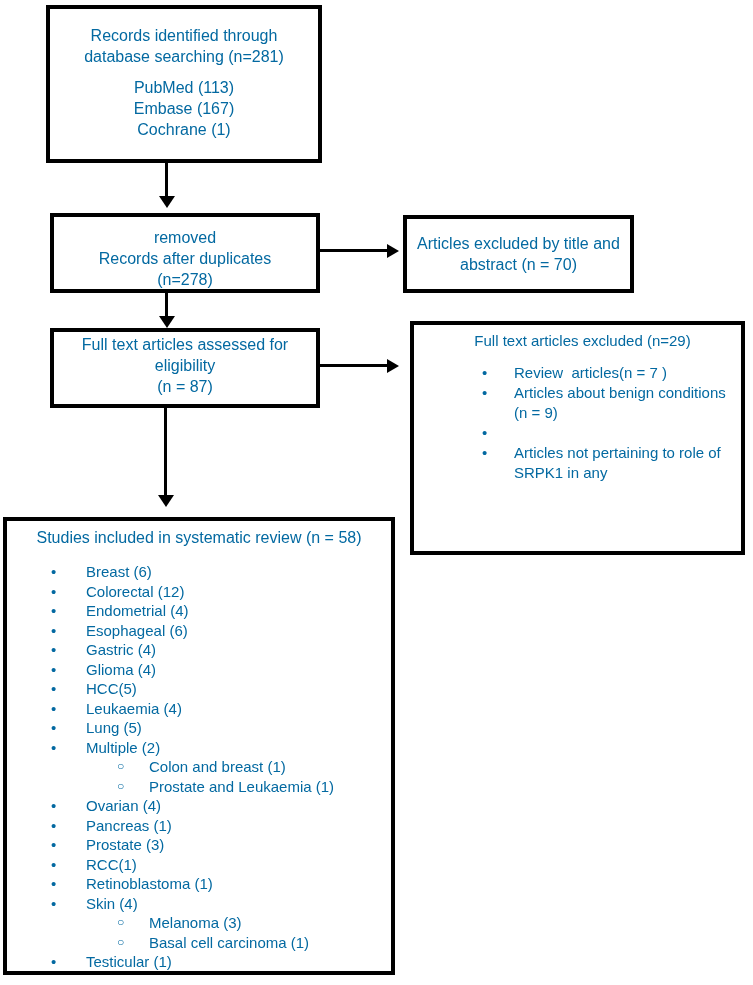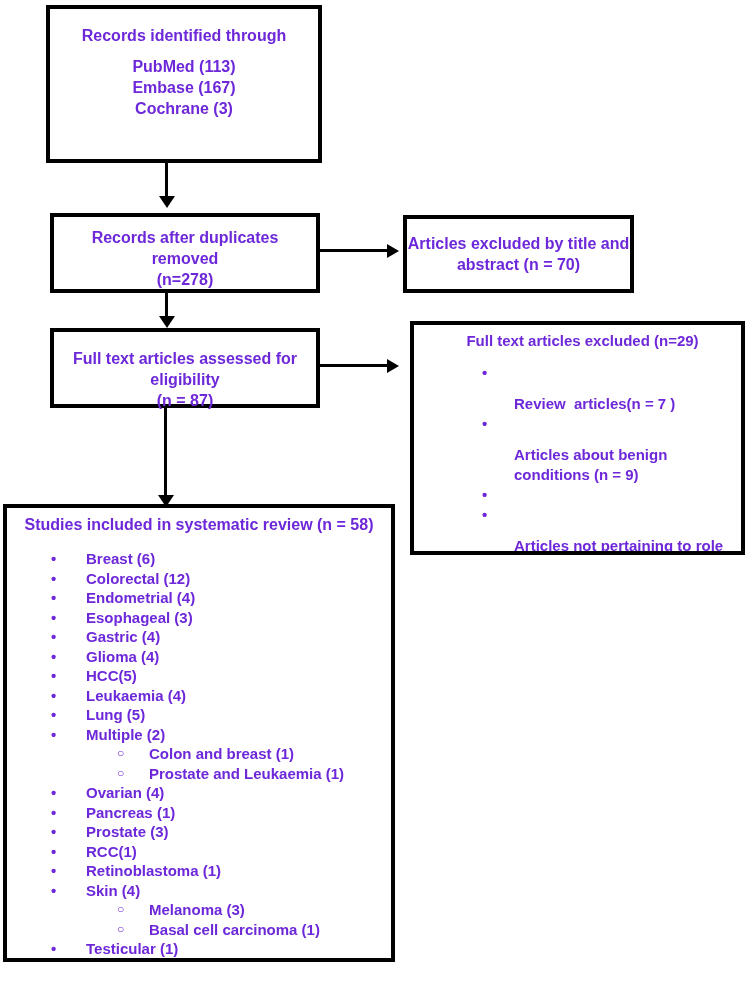--- a/index.html
+++ b/index.html
@@ -1,18 +1,18 @@
 <!DOCTYPE html>
 <html><head>
 <meta charset="utf-8">
 <style>
   html,body{margin:0;padding:0;background:#ffffff;}
   #canvas{
     position:relative;width:753px;height:985px;background:#ffffff;
-    font-family:"Liberation Sans", sans-serif;font-weight:bold;color:#6d28d9;
+    font-family:"Liberation Sans", sans-serif;font-weight:normal;color:#0369a1;
     overflow:hidden;
   }
   .box{
     position:absolute;box-sizing:border-box;border:4px solid #000;background:#fff;
   }
   .centered{text-align:center;}
   .line{line-height:21px;font-size:16px;}
   
   .vline{position:absolute;background:#000;width:3px;}
   .hline{position:absolute;background:#000;height:3px;}
@@ -24,61 +24,62 @@
   .head-right{
     position:absolute;width:0;height:0;
     border-top:7px solid transparent;border-bottom:7px solid transparent;
     border-left:12px solid #000;
   }
   
   #box-identification{left:46px;top:5px;width:276px;height:158px;padding-top:16px;}
   #box-identification .sources{margin-top:10px;}
   #box-duplicates{left:50px;top:213px;width:270px;height:80px;padding-top:10px;}
   #box-excluded-ta{left:403px;top:215px;width:231px;height:78px;padding-top:14px;}
-  #box-fulltext{left:50px;top:328px;width:270px;height:80px;padding-top:16px;}
+  #box-fulltext{left:50px;top:328px;width:270px;height:80px;padding-top:2px;}
   #box-ft-excluded{left:410px;top:321px;width:335px;height:234px;padding:6px 0 0 10px;overflow:hidden;font-size:15px;}
   #box-ft-excluded .title{font-size:15px;line-height:20px;text-align:center;}
   #box-ft-excluded .bullets{margin-top:12px;}
   #box-ft-excluded .li{display:flex;font-size:15px;line-height:20px;padding-left:58px;}
   #box-ft-excluded .marker{width:32px;flex:0 0 32px;}
-  #box-ft-excluded .label{flex:1;white-space:pre-wrap;max-width:217px;margin-top:31px;}
-  #box-included{left:3px;top:504px;width:392px;height:458px;padding-top:7px;overflow:hidden;}
+  #box-ft-excluded .label{flex:1;white-space:pre-wrap;max-width:217px;}
+  #box-included{left:3px;top:517px;width:392px;height:458px;padding-top:7px;overflow:hidden;}
   #box-included .title{font-size:16px;line-height:20px;text-align:center;}
   #box-included .items{margin-top:14px;}
   #box-included .li{display:flex;font-size:15px;line-height:19.5px;}
   #box-included .li.lvl1{padding-left:44px;}
   #box-included .li.lvl1 .marker{width:35px;flex:0 0 35px;}
   #box-included .li.lvl2{padding-left:110px;}
   #box-included .li.lvl2 .marker{width:32px;flex:0 0 32px;}
   .marker{text-align:left;}
   .li.lvl2 .marker{font-size:12px;}
 </style>
 </head>
 <body>
 
 <div id="canvas">
 
   <div class="box centered" id="box-identification">
     <div>
         <div class="line">Records identified through</div>
+        <div class="line">database searching (n=281)</div>
       </div>
     <div class="sources">
         <div class="line">PubMed (113)</div>
         <div class="line">Embase (167)</div>
-        <div class="line">Cochrane (3)</div>
+        <div class="line">Cochrane (1)</div>
       </div>
   </div>
 
   <div class="vline" style="left:165px;top:163px;height:34px;"></div>
   <div class="head-down" style="left:159px;top:196px;"></div>
 
   <div class="box centered" id="box-duplicates">
     <div>
+        <div class="line">removed</div>
         <div class="line">Records after duplicates</div>
-        <div class="line">removed</div>
         <div class="line">(n=278)</div>
       </div>
   </div>
 
   <div class="hline" style="left:320px;top:249px;width:68px;"></div>
   <div class="head-right" style="left:387px;top:244px;"></div>
 
   <div class="box centered" id="box-excluded-ta">
     <div>
         <div class="line">Articles excluded by title and</div>
@@ -134,21 +135,21 @@
         <div class="li lvl1">
           <span class="marker">•</span>
           <span class="label">Colorectal (12)</span>
         </div>
         <div class="li lvl1">
           <span class="marker">•</span>
           <span class="label">Endometrial (4)</span>
         </div>
         <div class="li lvl1">
           <span class="marker">•</span>
-          <span class="label">Esophageal (3)</span>
+          <span class="label">Esophageal (6)</span>
         </div>
         <div class="li lvl1">
           <span class="marker">•</span>
           <span class="label">Gastric (4)</span>
         </div>
         <div class="li lvl1">
           <span class="marker">•</span>
           <span class="label">Glioma (4)</span>
         </div>
         <div class="li lvl1">

